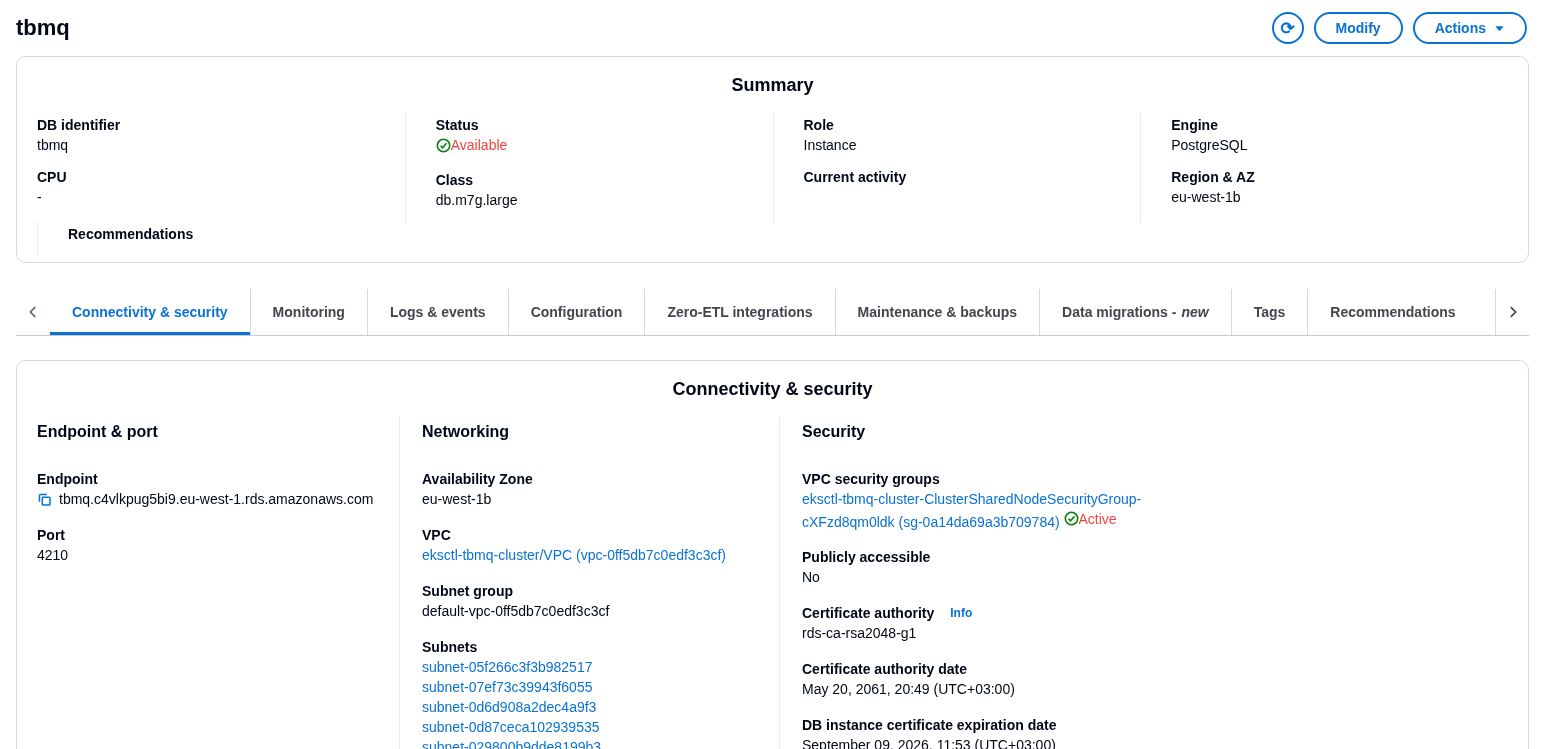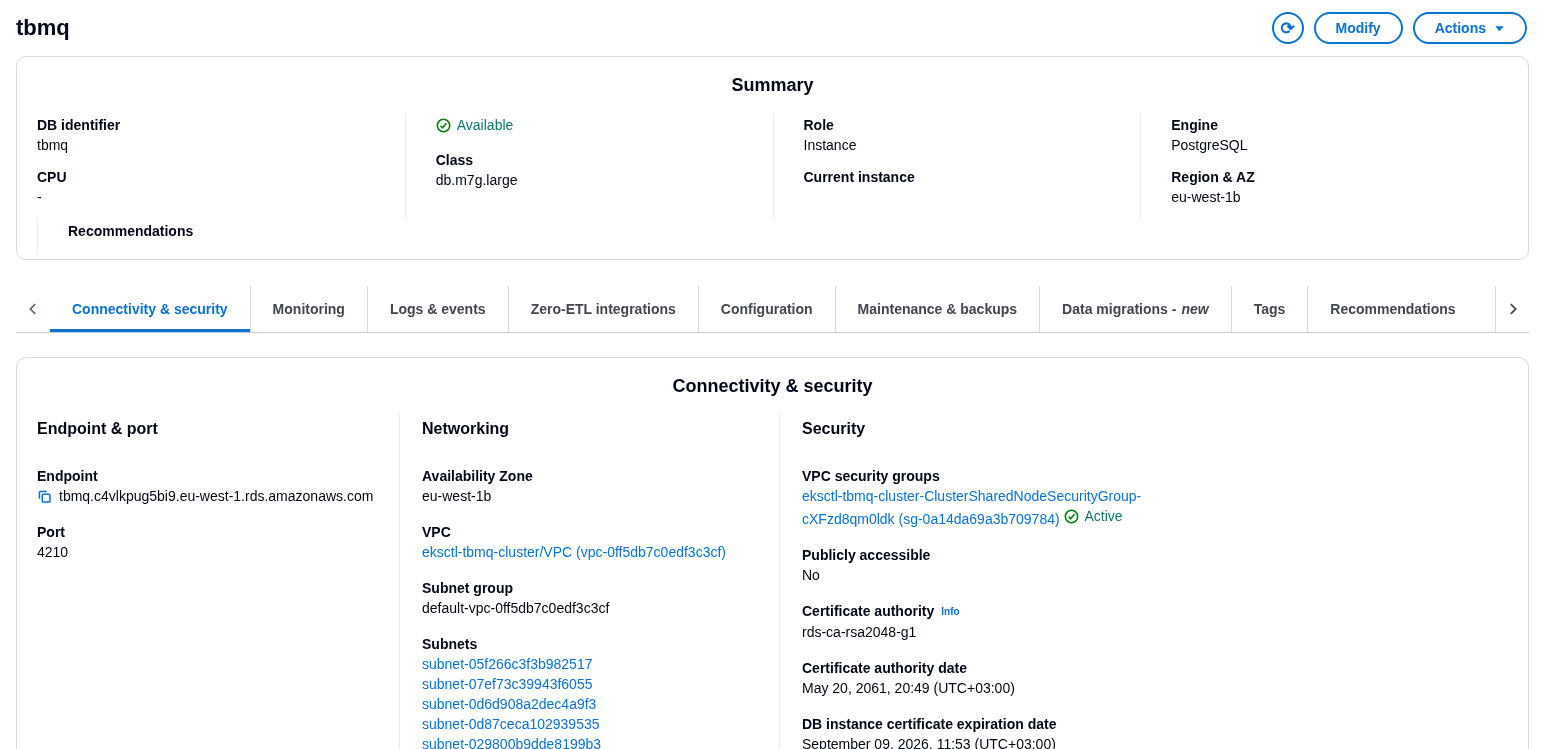--- a/index.html
+++ b/index.html
@@ -39,21 +39,21 @@
   }
 
   
   .summary-card { padding: 16px 20px 6px; margin-bottom: 26px; }
   .card-title { font-size: 18px; line-height: 24px; font-weight: 700; margin-bottom: 16px; text-align: center; }
   .summary-grid { display: grid; grid-template-columns: repeat(4, 1fr); }
   .summary-col { padding: 2px 16px 0 30px; border-left: 1px solid #e9ebed; }
   .summary-col:first-child { border-left: none; padding-left: 0; }
   .field { margin-bottom: 12px; }
   .field-label { font-weight: 700; }
-  .status-line { display: inline-flex; align-items: center; gap: 6px; color: #0f766e; }
+  .status-line { display: inline-flex; align-items: center; color: #ef4444; }
   .status-line svg { flex: none; }
 
   
   .tabs-row {
     display: flex; align-items: stretch;
     height: 47px; margin-bottom: 24px;
     border-bottom: 1px solid #c6cbd2;
   }
   .tab-scroll-btn {
     width: 34px; flex: none; background: none; border: none; cursor: pointer;
@@ -79,21 +79,21 @@
   .conn-heading { font-size: 16px; line-height: 22px; font-weight: 700; margin-bottom: 26px; }
   .conn-col .field { margin-bottom: 16px; }
   .link { color: #0972d3; text-decoration: none; cursor: pointer; }
   .endpoint-value { word-break: break-all; }
   .copy-btn {
     display: inline-block; vertical-align: -3px; margin-right: 7px;
     background: none; border: none; padding: 0; cursor: pointer; line-height: 0;
   }
   .sec-field { max-width: 352px; }
   .subnet-link { display: block; }
-  .info-link { font-size: 10px; font-weight: 700; margin-left: 7px; vertical-align: 1px; }
+  .info-link { font-size: 12px; font-weight: 700; margin-left: 16px; vertical-align: 1px; }
 </style>
 </head>
 <body>
 
 <div class="page">
 
   <div class="header-row">
     <h1 class="page-title">tbmq</h1>
     <div class="header-actions">
       <button class="btn icon-btn">
@@ -121,41 +121,42 @@
           <div>tbmq</div>
         </div>
         <div class="field">
           <div class="field-label">CPU</div>
           <div>-</div>
         </div>
       </div>
 
       <div class="summary-col">
         <div class="field">
+          <div class="field-label">Status</div>
           <span class="status-line">
             <svg width="15" height="15" viewBox="0 0 16 16">
                 <circle cx="8" cy="8" r="6.6" fill="none" stroke="#037f0c" stroke-width="1.7"></circle>
                 <path d="M4.9 8.3 l2.1 2.1 L11.2 5.7" fill="none" stroke="#037f0c" stroke-width="1.7"></path>
               </svg>
             <span>Available</span>
           </span>
         </div>
         <div class="field">
           <div class="field-label">Class</div>
           <div>db.m7g.large</div>
         </div>
       </div>
 
       <div class="summary-col">
         <div class="field">
           <div class="field-label">Role</div>
           <div>Instance</div>
         </div>
         <div class="field">
-          <div class="field-label">Current instance</div>
+          <div class="field-label">Current activity</div>
         </div>
       </div>
 
       <div class="summary-col">
         <div class="field">
           <div class="field-label">Engine</div>
           <div>PostgreSQL</div>
         </div>
         <div class="field">
           <div class="field-label">Region &amp; AZ</div>
@@ -182,24 +183,24 @@
       <button class="tab active">
           <span>Connectivity &amp; security</span>
         </button>
       <button class="tab">
           <span>Monitoring</span>
         </button>
       <button class="tab">
           <span>Logs &amp; events</span>
         </button>
       <button class="tab">
+          <span>Configuration</span>
+        </button>
+      <button class="tab">
           <span>Zero-ETL integrations</span>
-        </button>
-      <button class="tab">
-          <span>Configuration</span>
         </button>
       <button class="tab">
           <span>Maintenance &amp; backups</span>
         </button>
       <button class="tab">
           <span>Data migrations -</span>
           <span class="tab-new">new</span>
         </button>
       <button class="tab">
           <span>Tags</span>

